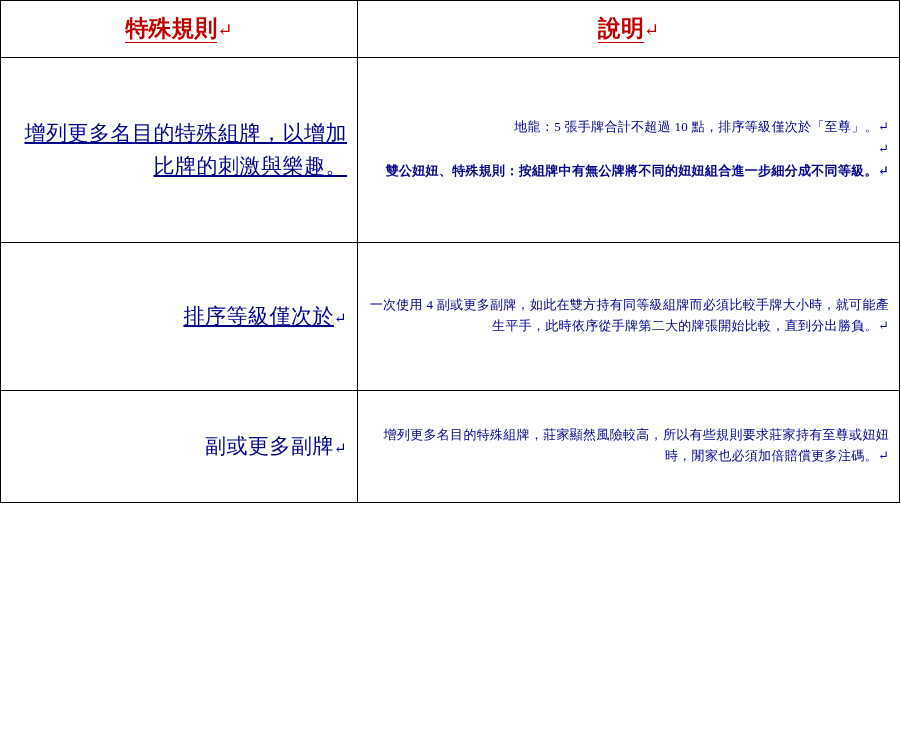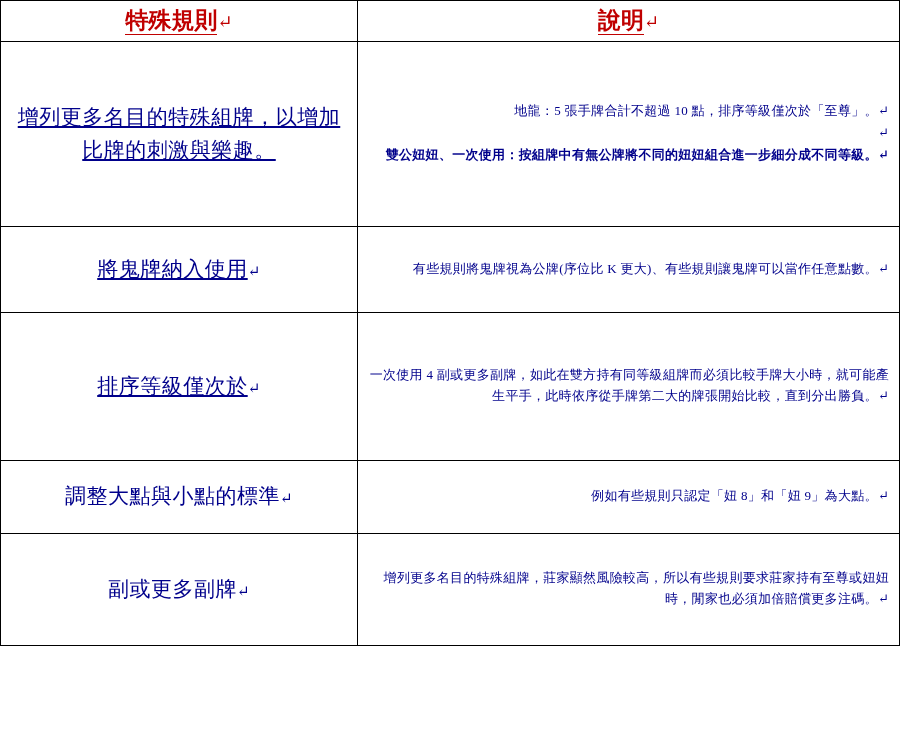--- a/index.html
+++ b/index.html
@@ -21,21 +21,21 @@
   }
   table.rules {
     border-collapse: collapse;
     table-layout: fixed;
     width: 899px;
     margin: 0;
   }
   table.rules td, table.rules th {
     border: 1px solid #000000;
     vertical-align: middle;
-    padding: 6px 10px;
+    padding: 14px 10px;
     box-sizing: border-box;
   }
   col.c1 { width: 357px; }
   col.c2 { width: 542px; }
 
   .hdr-cell {
     text-align: center;
     font-weight: bold;
     font-size: 23px;
     color: #c00000;
@@ -46,21 +46,21 @@
     border-bottom: 1px solid #c00000;
     padding-bottom: 1px;
   }
   .hdr-cell .pilcrow {
     color: #c00000;
     font-weight: normal;
     font-size: 18px;
   }
 
   .left-cell {
-    text-align: center;
+    text-align: right;
     color: #00008b;
     font-size: 21px;
     line-height: 1.55;
     letter-spacing: 0.5px;
   }
   .right-cell {
     text-align: right;
     color: #00008b;
     font-size: 13px;
     line-height: 1.6;
@@ -105,51 +105,35 @@
         <td class="hdr-cell"><span class="txt">說明</span><span class="pilcrow">↵</span></td>
       </tr>
 
       <tr class="row-r1">
         <td class="left-cell">
           <span class="u">增列更多名目的特殊組牌，以增加比牌的刺激與樂趣。</span>
         </td>
         <td class="right-cell">
           <div class="para">地龍：5 張手牌合計不超過 10 點，排序等級僅次於「至尊」。↵</div>
           <div class="para">↵</div>
-          <div class="para b">雙公妞妞、一次使用：按組牌中有無公牌將不同的妞妞組合進一步細分成不同等級。↵</div>
+          <div class="para b">雙公妞妞、特殊規則：按組牌中有無公牌將不同的妞妞組合進一步細分成不同等級。↵</div>
         </td>
       </tr>
 
-      <tr class="row-r2">
-        <td class="left-cell">
-          <span class="u">將鬼牌納入使用</span><span class="pil">↵</span>
-        </td>
-        <td class="right-cell">
-          <div class="para">有些規則將鬼牌視為公牌(序位比 K 更大)、有些規則讓鬼牌可以當作任意點數。↵</div>
-        </td>
-      </tr>
 
       <tr class="row-r3">
         <td class="left-cell">
           <span class="u">排序等級僅次於</span><span class="pil">↵</span>
         </td>
         <td class="right-cell">
           <div class="para">一次使用 4 副或更多副牌，如此在雙方持有同等級組牌而必須比較手牌大小時，就可能產生平手，此時依序從手牌第二大的牌張開始比較，直到分出勝負。↵</div>
         </td>
       </tr>
 
 
-      <tr class="row-r5">
-        <td class="left-cell">
-          <span>調整大點與小點的標準</span><span class="pil">↵</span>
-        </td>
-        <td class="right-cell">
-          <div class="para">例如有些規則只認定「妞 8」和「妞 9」為大點。↵</div>
-        </td>
-      </tr>
 
       <tr class="row-r6">
         <td class="left-cell">
           <span>副或更多副牌</span><span class="pil">↵</span>
         </td>
         <td class="right-cell">
           <div class="para">增列更多名目的特殊組牌，莊家顯然風險較高，所以有些規則要求莊家持有至尊或妞妞時，閒家也必須加倍賠償更多注碼。↵</div>
         </td>
       </tr>
     </tbody>

